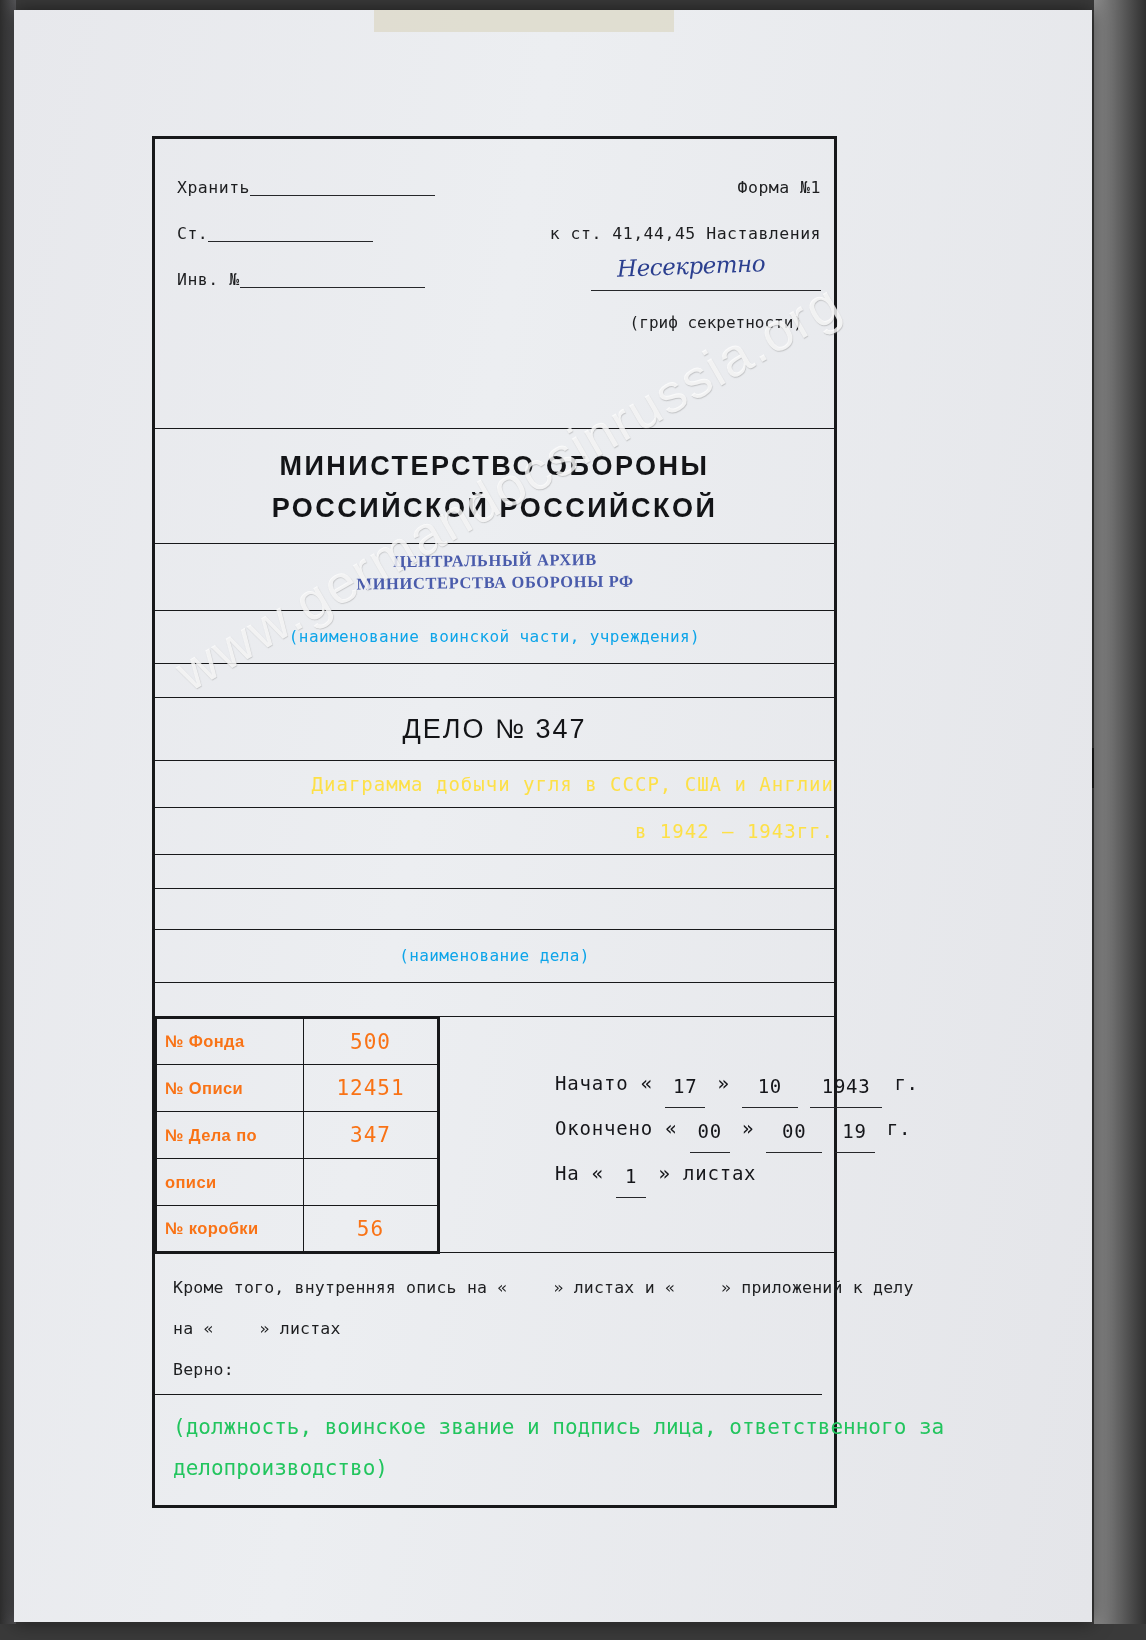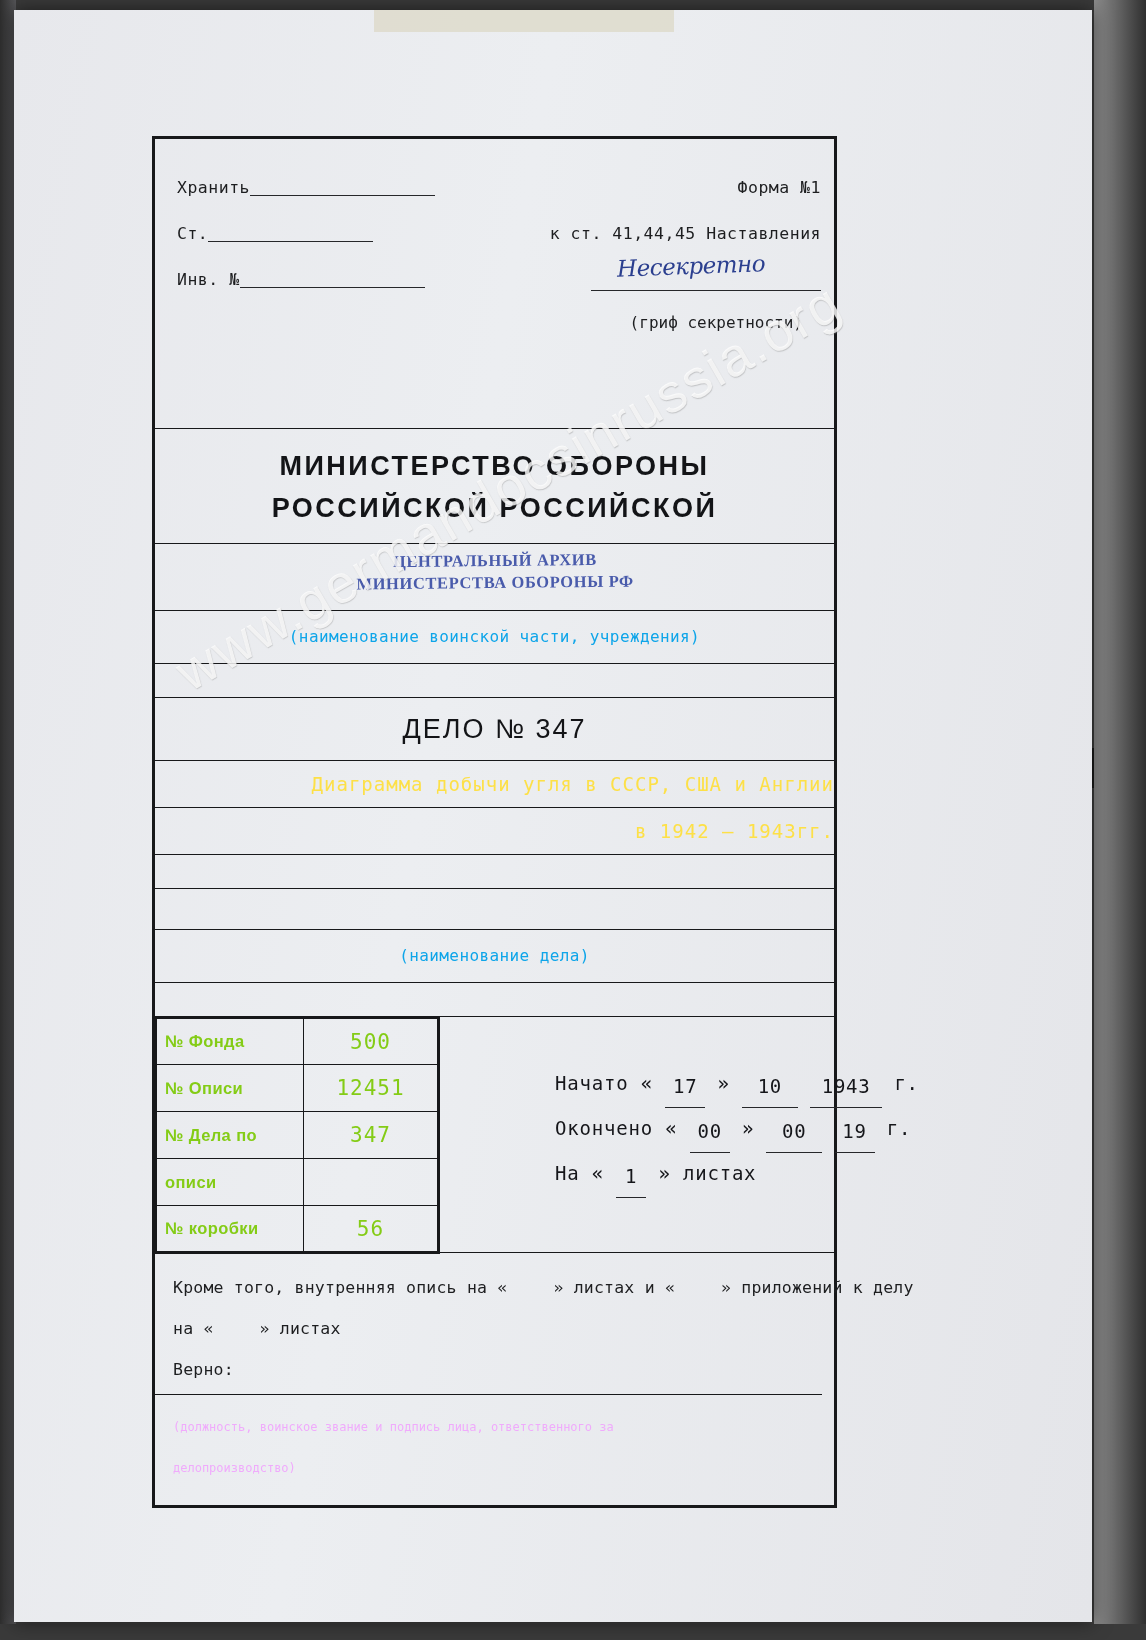--- a/index.html
+++ b/index.html
@@ -233,21 +233,21 @@
     top: -1px;
     width: 286px;
     border: 3px solid #17181a;
     border-collapse: collapse;
     box-sizing: border-box;
   }
   .fond-table td {
     border: 1.5px solid #17181a;
     height: 47px;
     font-size: 17px;
-    color: #84cc16;
+    color: #f97316;
     padding: 0 8px;
     box-sizing: border-box;
   }
   .fond-table td.lbl {
     font-family: "Liberation Sans", sans-serif;
     font-weight: bold;
     width: 148px;
     letter-spacing: .4px;
     font-size: 16.5px;
   }
@@ -284,22 +284,22 @@
     letter-spacing: .2px;
   }
   .note-line { white-space: nowrap; }
   .gap { display: inline-block; width: 46px; }
   .verno-sep {
     border-top: 1.5px solid #17181a;
     margin: 4px -18px 0 -18px;
   }
   .footer-note {
     padding: 6px 18px 16px 18px;
-    font-size: 12px;
-    color: #f0abfc;
+    font-size: 21px;
+    color: #22c55e;
     line-height: 41px;
   }
 </style>
 </head>
 <body>
 
 <div class="scan">
   <div class="edge-top"></div>
   <div class="edge-left"></div>
   <div class="edge-right"></div>

